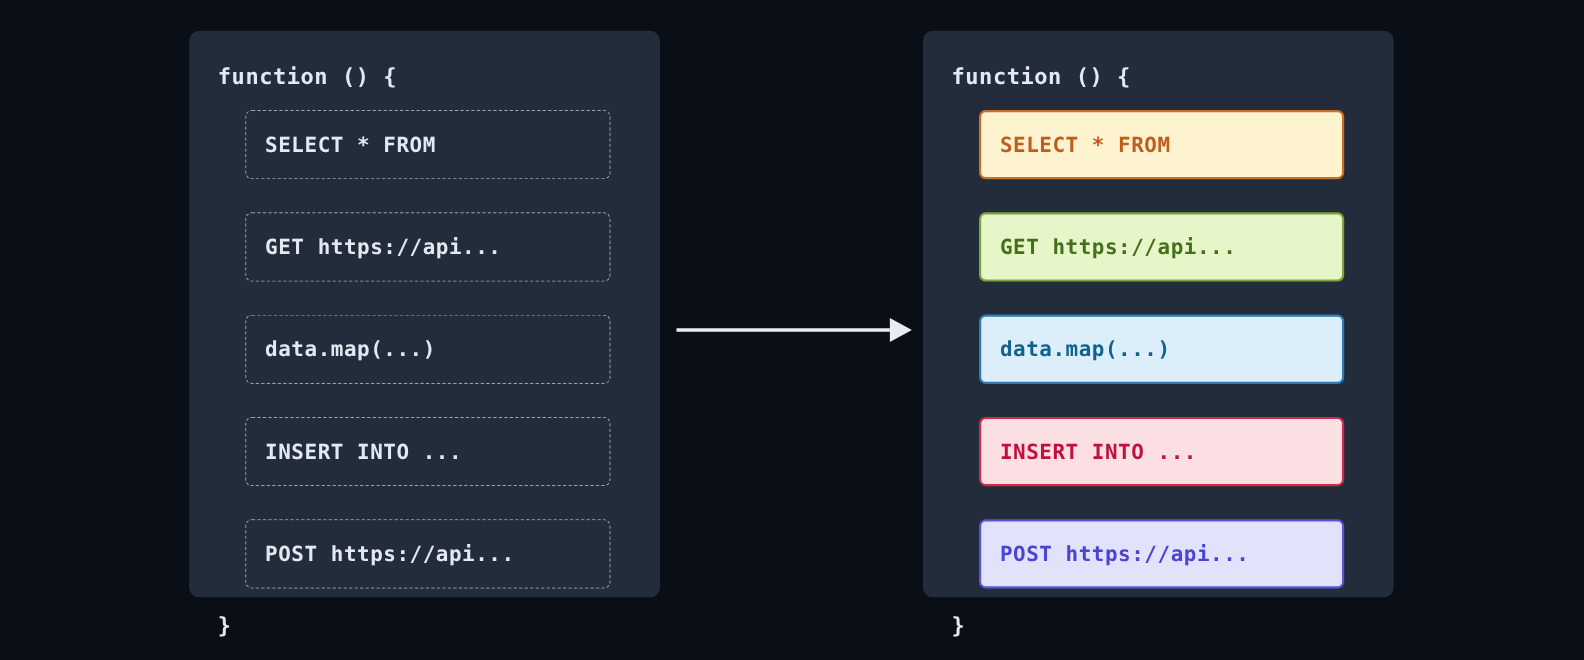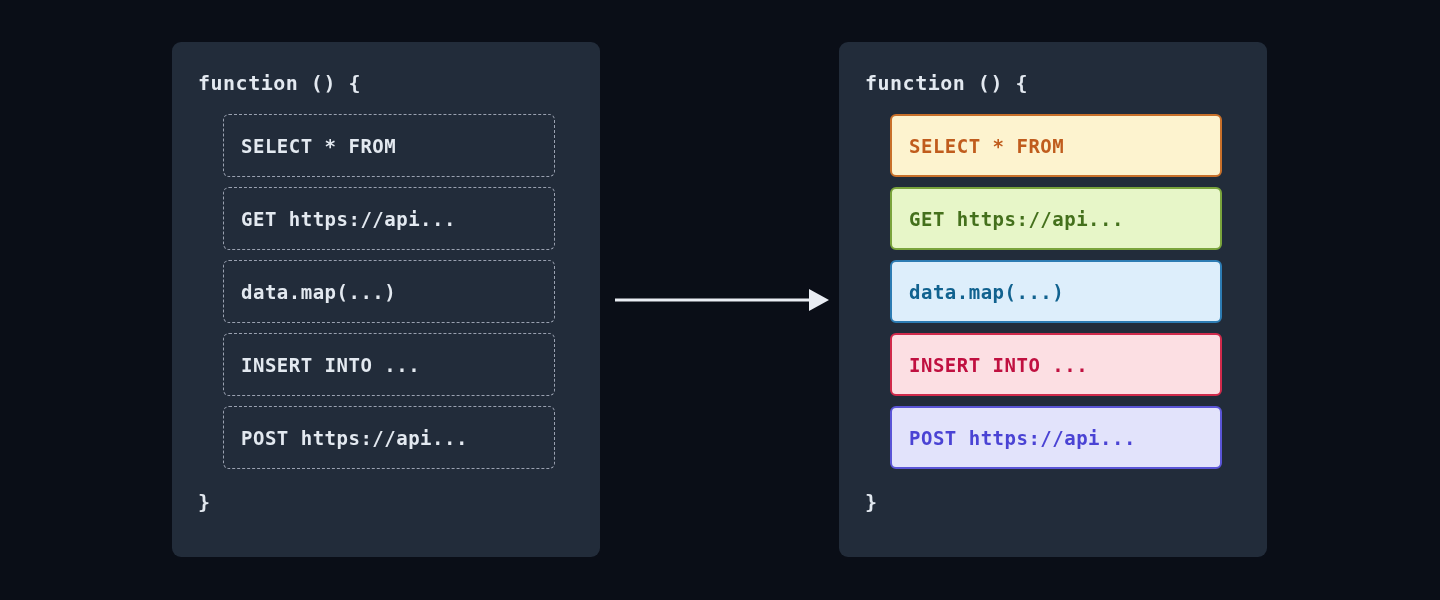--- a/index.html
+++ b/index.html
@@ -9,42 +9,42 @@
     font-family: "DejaVu Sans Mono", "Liberation Mono", monospace;
   }
   .canvas {
     position: relative;
     width: 1440px;
     height: 600px;
     background: #0a0e17;
   }
   .panel {
     position: absolute;
-    top: 42px;
+    top: 28px;
     width: 428px;
     height: 515px;
     background: #222c3a;
     border-radius: 9px;
     padding: 28px 26px 24px 26px;
   }
   .panel-left  { left: 172px; }
   .panel-right { left: 839px; }
   .code-title, .code-close {
     color: #e3e9f0;
     font-weight: bold;
     font-size: 20px;
     line-height: 26px;
     letter-spacing: 0.5px;
   }
   .blocks {
     margin: 18px 0 0 25px;
     width: 332px;
     display: flex;
     flex-direction: column;
-    gap: 10px;
+    gap: 30px;
   }
   .block {
     height: 63px;
     border-radius: 6px;
     display: flex;
     align-items: center;
     padding-left: 17px;
     font-weight: bold;
     font-size: 19px;
     letter-spacing: 0.5px;

